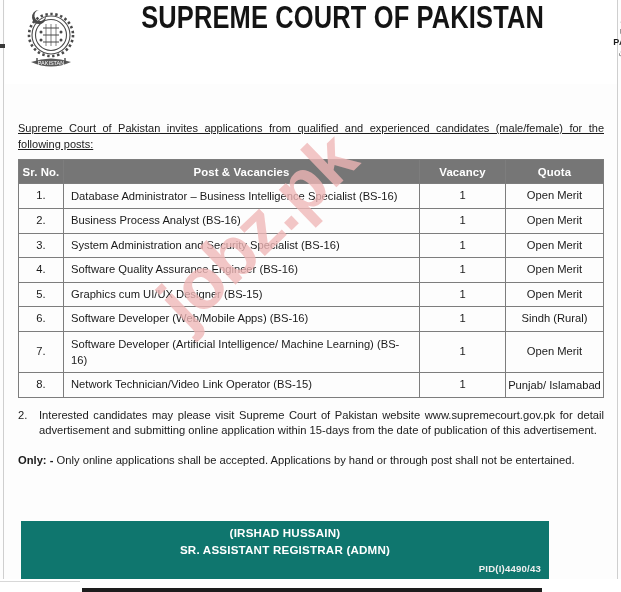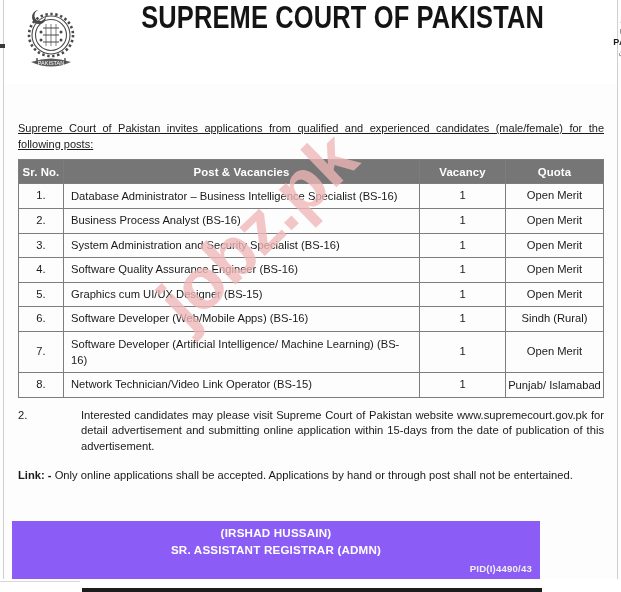--- a/index.html
+++ b/index.html
@@ -177,38 +177,38 @@
 
   
   .note-num {
     display: flex;
     margin-top: 10px;
     font-size: 11.2px;
     line-height: 15.5px;
     color: #1a1a1a;
   }
   .note-num .n { width: 21px; flex: 0 0 21px; }
-  .note-num .t { flex: 1 1 auto; text-align: justify; margin-left: 42px; }
+  .note-num .t { flex: 1 1 auto; text-align: justify; }
 
   .note-line {
     margin-top: 14px;
     font-size: 11.2px;
     line-height: 15.5px;
     color: #1a1a1a;
   }
   .note-line b { font-weight: bold; }
 
   
   .sign {
     position: absolute;
-    left: 12px;
+    left: 21px;
     top: 521px;
     width: 528px;
     height: 58px;
-    background: #8b5cf6;
+    background: #0f766e;
     color: #ffffff;
   }
   .sign-stack {
     position: absolute;
     left: 0;
     right: 0;
     top: 4px;
     text-align: center;
     font-size: 11.6px;
     font-weight: bold;
@@ -391,21 +391,21 @@
         </tr>
       </tbody>
     </table>
 
     <div class="note-num">
       <div class="n">2.</div>
       <div class="t">Interested candidates may please visit Supreme Court of Pakistan website www.supremecourt.gov.pk for detail advertisement and submitting online application within 15-days from the date of publication of this advertisement.</div>
     </div>
 
     <div class="note-line">
-      <b>Link: -</b>
+      <b>Only: -</b>
       <span>Only online applications shall be accepted. Applications by hand or through post shall not be entertained.</span>
     </div>
   </div>
 
   <div class="watermark">
     <div class="wm-text">jobz.pk</div>
   </div>
 
   <div class="sign">
     <div class="sign-stack">

